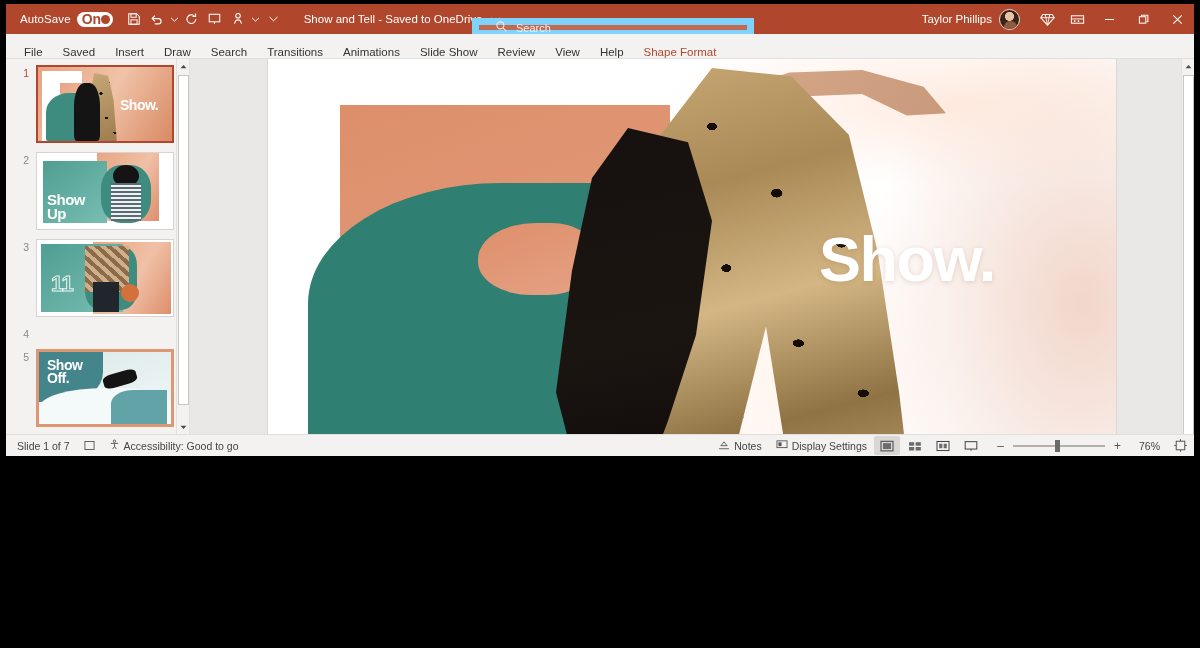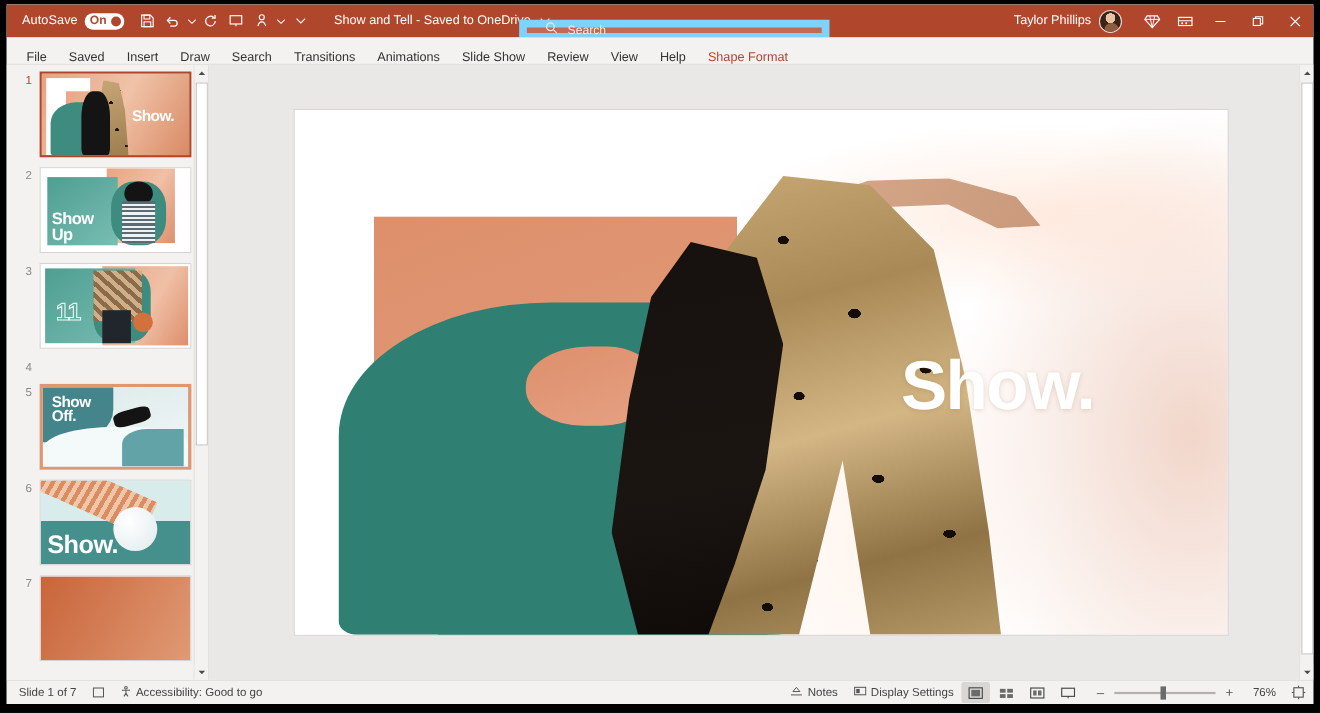--- a/index.html
+++ b/index.html
@@ -4,41 +4,41 @@
 <style>
   * { box-sizing: border-box; margin: 0; padding: 0; }
   html, body {
     width: 1200px; height: 648px;
     background: #000;
     font-family: "Liberation Sans", sans-serif;
     overflow: hidden;
   }
   .app {
     position: absolute; left: 6px; top: 4px;
-    width: 1188px; height: 636px;
+    width: 1188px; height: 452px;
     background: #f3f2f1;
     overflow: hidden;
     display: flex; flex-direction: column;
   }
 
   
   .titlebar {
     height: 30px; background: #b0472c;
     display: flex; align-items: center;
     color: #fff; flex: 0 0 auto;
     position: relative;
   }
   .autosave-wrap { display: flex; align-items: center; gap: 6px; padding-left: 14px; }
   .autosave-label { font-size: 11.5px; color: #fff; letter-spacing: .1px; }
   .toggle {
     width: 36px; height: 15px; border-radius: 8px;
     background: #fff; position: relative; display: flex;
     align-items: center; cursor: pointer;
   }
-  .toggle .tg-txt { font-size: 11px; color: #b0472c; position: absolute; left: 5px; font-weight: bold;}
+  .toggle .tg-txt { font-size: 14px; color: #b0472c; position: absolute; left: 5px; font-weight: bold;}
   .toggle .knob { width: 9px; height: 9px; border-radius: 50%; background: #b0472c; position: absolute; right: 3px; }
   .qat { display: flex; align-items: center; gap: 1px; margin-left: 10px; }
   .qat-btn {
     width: 22px; height: 22px; display: flex; align-items: center; justify-content: center;
     cursor: pointer; border-radius: 2px; color: #fff;
   }
   .qat-btn svg { display: block; }
   .qat-caret { width: 11px; height: 22px; display:flex; align-items:center; justify-content:center; cursor:pointer; }
   .qat-caret svg { display:block; }
 

